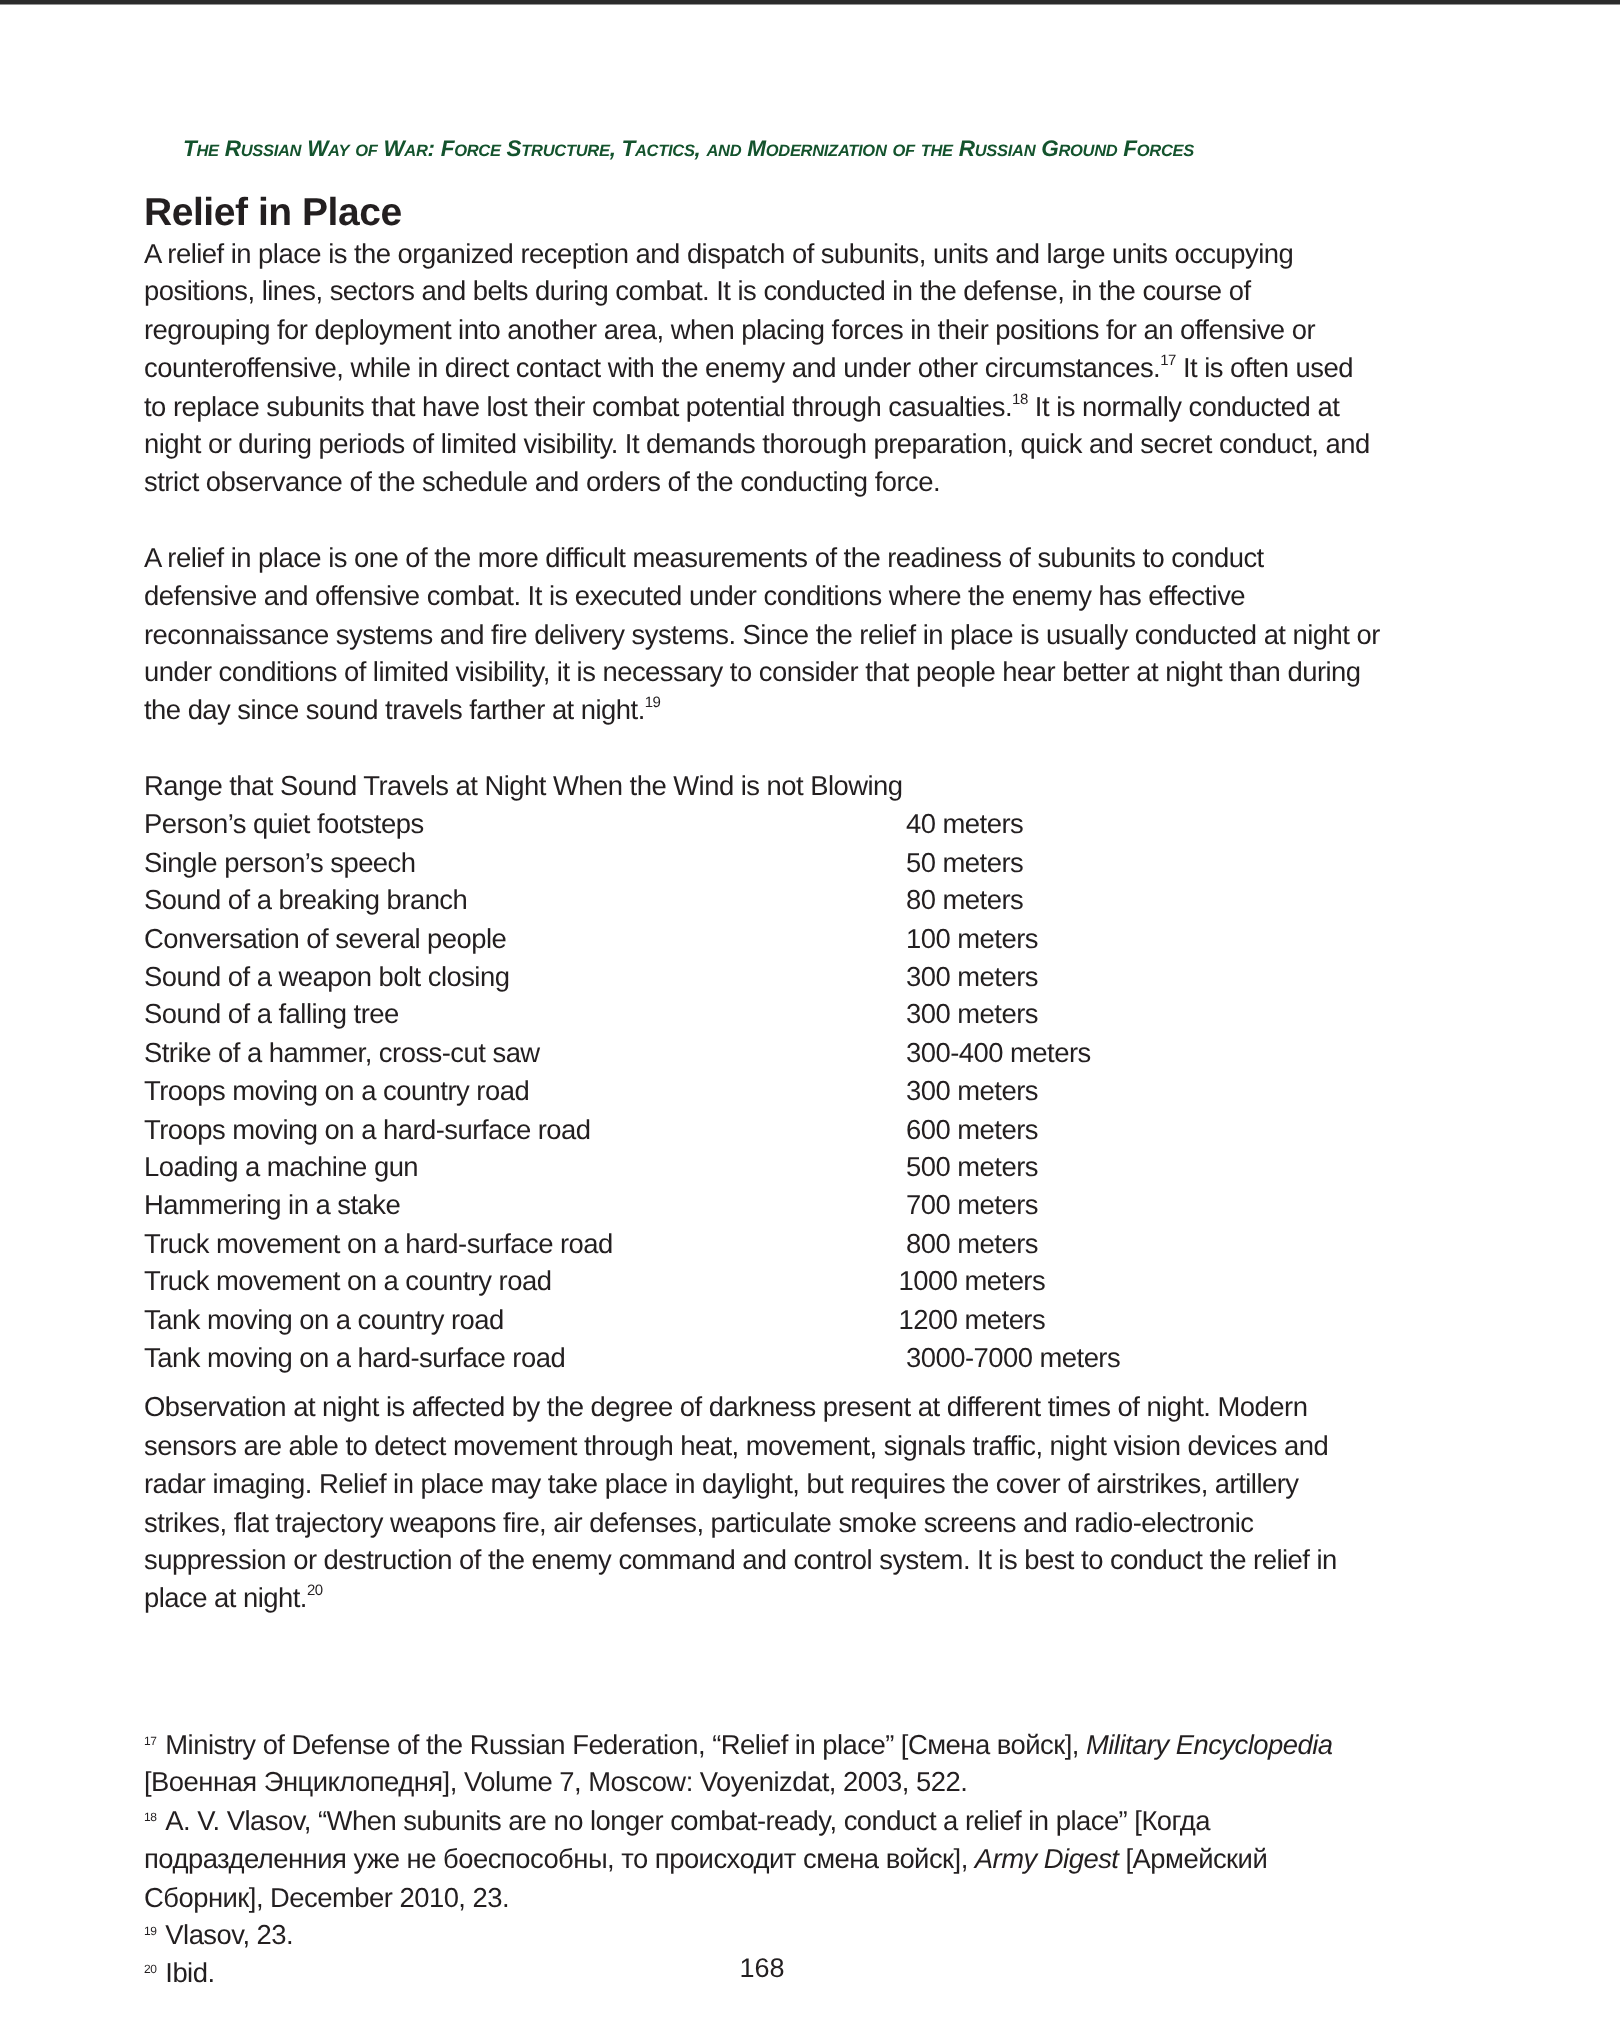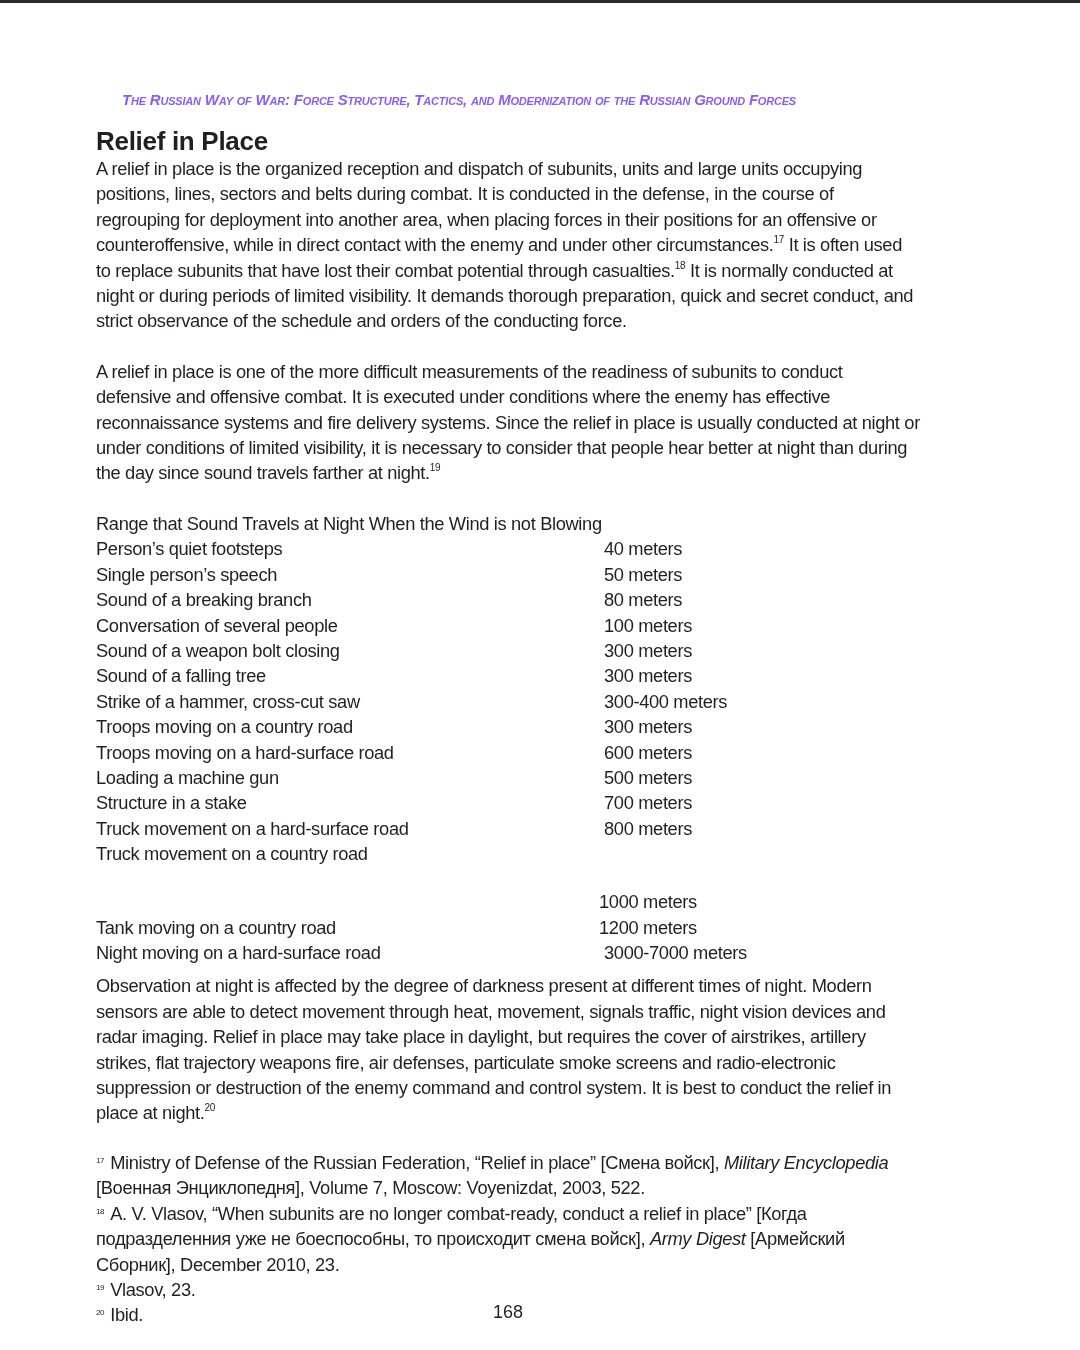--- a/index.html
+++ b/index.html
@@ -3,21 +3,21 @@
 <meta charset="utf-8">
 <style>
   html, body { margin:0; padding:0; }
   body {
     width:1080px; height:1350px; background:#ffffff; position:relative; overflow:hidden;
     font-family: "Liberation Sans", "DejaVu Sans", sans-serif; color:#231f20;
   }
   .topbar { position:absolute; left:0; top:0; width:1080px; height:3px; background:#2b2b2b; }
   .running-head {
     position:absolute; left:122px; top:91px; width:790px;
-    font-style:italic; font-size:15px; letter-spacing:-0.2px; color:#8b5cf6; white-space:nowrap;
+    font-style:italic; font-size:15px; letter-spacing:-0.2px; color:#14532d; white-space:nowrap;
     font-variant: small-caps; font-weight:600;
   }
   .content { position:absolute; left:96px; top:126px; width:825px; }
   h2 { margin:0; font-size:26px; font-weight:bold; line-height:30px; letter-spacing:-0.3px; }
   p { margin:0; font-size:18.3px; line-height:25.4px; letter-spacing:-0.35px; }
   sup { font-size:10px; vertical-align: 8px; line-height:0; }
   .gap { height:25px; }
   .table-title { font-weight:normal; font-size:18.3px; line-height:25.4px; letter-spacing:-0.35px; margin-top:25px; }
   .trow { display:flex; font-size:18.3px; line-height:25.4px; letter-spacing:-0.35px; }
   .tcell-label { width:508px; }
@@ -77,37 +77,37 @@
       </div>
       <div class="trow">
         <div class="tcell-label">Troops moving on a hard-surface road</div>
         <div class="tcell-value">600 meters</div>
       </div>
       <div class="trow">
         <div class="tcell-label">Loading a machine gun</div>
         <div class="tcell-value">500 meters</div>
       </div>
       <div class="trow">
-        <div class="tcell-label">Structure in a stake</div>
+        <div class="tcell-label">Hammering in a stake</div>
         <div class="tcell-value">700 meters</div>
       </div>
       <div class="trow">
         <div class="tcell-label">Truck movement on a hard-surface road</div>
         <div class="tcell-value">800 meters</div>
       </div>
       <div class="trow">
         <div class="tcell-label">Truck movement on a country road</div>
-        <div class="tcell-value" style="margin-left: -5px; margin-top: 48px;">1000 meters</div>
+        <div class="tcell-value" style="margin-left: -5px;">1000 meters</div>
       </div>
       <div class="trow">
         <div class="tcell-label">Tank moving on a country road</div>
         <div class="tcell-value" style="margin-left: -5px;">1200 meters</div>
       </div>
       <div class="trow">
-        <div class="tcell-label">Night moving on a hard-surface road</div>
+        <div class="tcell-label">Tank moving on a hard-surface road</div>
         <div class="tcell-value">3000-7000 meters</div>
       </div>
     </div>
 
   <p id="para2" class="para3"><span>Observation at night is affected by the degree of darkness present at different times of night. Modern sensors are able to detect movement through heat, movement, signals traffic, night vision devices and radar imaging.  Relief in place may take place in daylight, but requires the cover of airstrikes, artillery strikes, flat trajectory weapons fire, air defenses, particulate smoke screens and radio-electronic suppression or destruction of the enemy command and control system.  It is best to conduct the relief in place at night.</span><sup>20</sup></p>
 </div>
 
 <div class="footnotes" id="footnotes">
     <p class="footnote"><sup>17</sup><span>Ministry of Defense of the Russian Federation, “Relief in place” [Смена войск], </span><em>Military Encyclopedia</em><span> [Военная Энциклопедня], Volume 7, Moscow: Voyenizdat, 2003, 522.</span></p>
     <p class="footnote"><sup>18</sup><span>A. V. Vlasov, “When subunits are no longer combat-ready, conduct a relief in place” [Когда подразделенния уже не боеспособны, то происходит смена войск], </span><em>Army Digest</em><span> [Армейский Сборник], December 2010, 23.</span></p>

